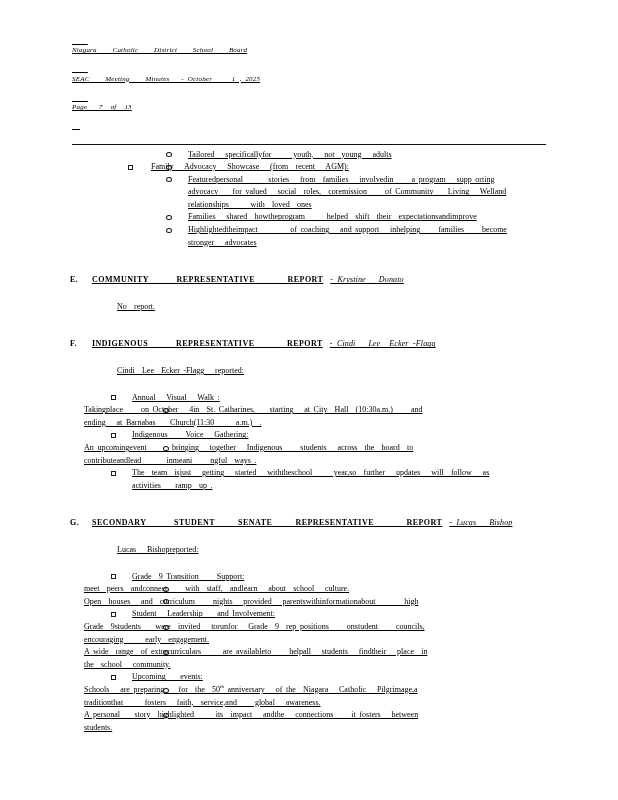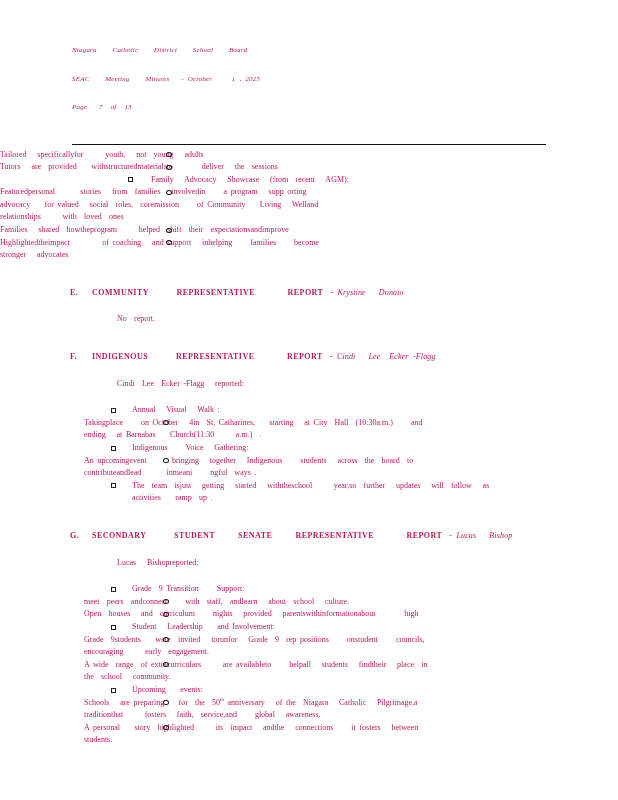--- a/index.html
+++ b/index.html
@@ -1,22 +1,23 @@
 <!DOCTYPE html>
 <html><head>
 <meta charset="utf-8">
 <style>
   html,body{margin:0;padding:0;background:#ffffff;}
   .page{
     position:relative;
     width:618px;height:800px;
     background:#ffffff;
-    color:#be185d;
+    color:#000000;
     font-family:"Liberation Serif","DejaVu Serif",serif;
     overflow:hidden;
+    text-decoration:underline;
   }
   .doc-header{
     margin:27px 0 0 72px;
     font-style:italic;
     font-size:7px;
     line-height:9.5px;
     letter-spacing:0.2px;
     word-spacing:2px;
     white-space:pre-wrap;
   }
@@ -29,21 +30,21 @@
   .doc-body{
     margin-top:4px;
     font-size:8px;
     line-height:12.6px;
     word-spacing:1.6px;
   }
   .blk{position:relative;white-space:pre-wrap;}
   .blk span{white-space:pre-wrap;}
   
   .d1{padding-left:151px}
-  .d2,.dc2{}
+  .d2,.dc2{padding-left:188px}
   .d1 .bullet{left:128px}
   .d2 .bullet{left:166px}
   
   .f1,.fc1{padding-left:132px}
   .f2,.fc2{padding-left:84px}
   .f1 .bullet{left:111px}
   .f2 .bullet{left:163px}
   .p{padding-left:92px;margin-bottom:14px;margin-left:25px;}
   .h{
     padding-left:92px;
@@ -73,21 +74,21 @@
 
 <div class="page">
   <div class="doc-header">
     <div>Niagara    Catholic    District    School    Board</div>
     <div>SEAC    Meeting    Minutes   - October     1 , 2025</div>
     <div>Page   7  of  13</div>
   </div>
   <hr class="rule">
   <div class="doc-body">
       <div class="blk d2"><span class="bullet ci"></span><span>Tailored   specificallyfor      youth,   not  young   adults</span></div>
-      <div class="blk d2"><span class="bullet ci"></span><span>Tutors   are  provided    withstructuredmaterialsto        deliver   the  sessions</span></div>
+      <div class="blk d2"><span class="bullet ci"></span></div>
       <div class="blk d1"><span class="bullet sq"></span><span>Family   Advocacy   Showcase   (from  recent   AGM):</span></div>
       <div class="blk d2"><span class="bullet ci"></span><span>Featuredpersonal       stories   from  families   involvedin     a program   supp orting</span></div>
       <div class="blk dc2"><span>advocacy    for valued   social  roles,  coremission     of Community    Living   Welland</span></div>
       <div class="blk dc2"><span>relationships      with  loved  ones</span></div>
       <div class="blk d2"><span class="bullet ci"></span><span>Families   shared  howtheprogram      helped  shift  their  expectationsandimprove</span></div>
       <div class="blk d2"><span class="bullet ci"></span><span>Highlightedtheimpact         of coaching   and support   inhelping     families     become</span></div>
       <div class="blk dc2"><span>stronger   advocates</span></div>
       <div class="blk h"><span class="letter">E.</span><span>COMMUNITY      REPRESENTATIVE       REPORT</span><span class="name">- Krystine   Donato</span></div>
       <div class="blk p"><span>No  report.</span></div>
       <div class="blk h"><span class="letter">F.</span><span>INDIGENOUS      REPRESENTATIVE       REPORT</span><span class="name">- Cindi   Lee  Ecker -Flagg</span></div>

